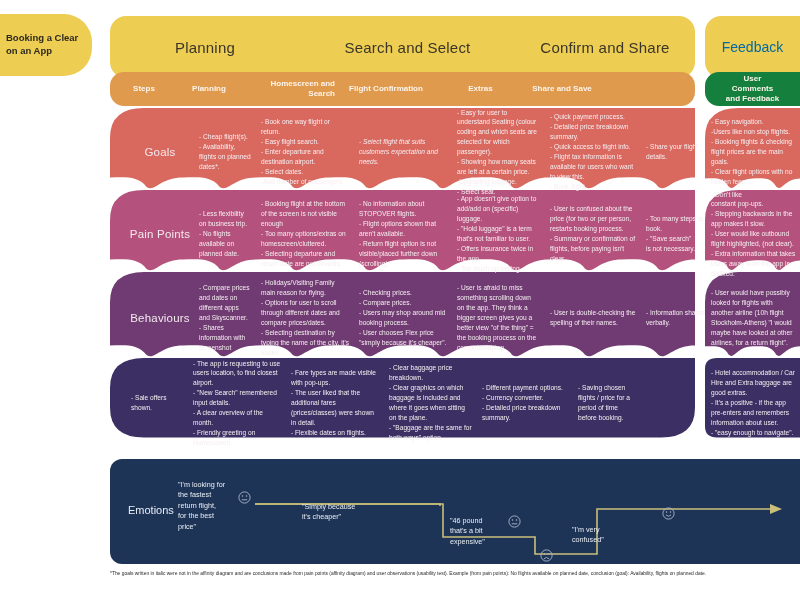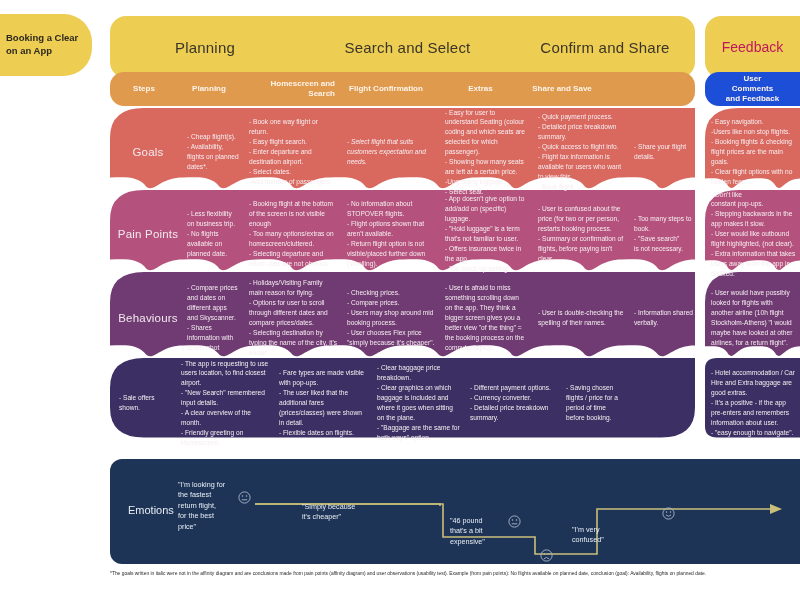--- a/index.html
+++ b/index.html
@@ -36,60 +36,60 @@
   .phase-band .phase {
     display: flex; align-items: center; justify-content: center;
     font-size: 15px; color: #3a3528; letter-spacing: .2px;
   }
   .phase-feedback {
     position: absolute; left: 705px; top: 16px;
     width: 95px; height: 62px;
     background: #edcd52;
     border-radius: 16px 0 0 16px;
     display: flex; align-items: center; justify-content: center;
-    font-size: 14px; color: #be185d;
+    font-size: 14px; color: #0369a1;
   }
 
   
   .steps-band {
     position: absolute; left: 110px; top: 72px;
     width: 585px; height: 34px;
     background: #e09a4e;
     border-radius: 14px;
     display: flex; overflow: hidden;
   }
   .steps-band .step {
     display: flex; align-items: center; justify-content: center; text-align: center;
     font-size: 8px; font-weight: bold; color: #fdf4ea; line-height: 1.25;
     padding: 0 3px;
   }
   .steps-feedback {
     position: absolute; left: 705px; top: 72px;
     width: 95px; height: 34px;
-    background: #1d4ed8;
+    background: #15803d;
     border-radius: 14px 0 0 14px;
     display: flex; align-items: center; justify-content: center; text-align: center;
     font-size: 8px; font-weight: bold; color: #fdf4ea; line-height: 1.25;
     padding: 0 20px;
   }
 
   
   .lanes {
     position: absolute; left: 110px; top: 108px;
     width: 585px; height: 340px;
   }
   .lane {
     position: absolute; left: 0; width: 585px;
     overflow: visible;
   }
   .lane-shape {
     position: absolute; left: 0; top: 0; width: 585px; height: 100%;
   }
   .lane-content {
-    position: absolute; left: 4px; top: 0; width: 585px; height: 100%;
+    position: absolute; left: 16px; top: 0; width: 585px; height: 100%;
     display: flex;
   }
   .lane-label {
     display: flex; align-items: center; justify-content: center;
     font-size: 11.5px; color: #f3e9ee; letter-spacing: .2px;
   }
   .cell {
     font-size: 6.6px; color: #f6eef1; line-height: 1.5;
     padding: 4px 5px;
     display: flex; align-items: center;

